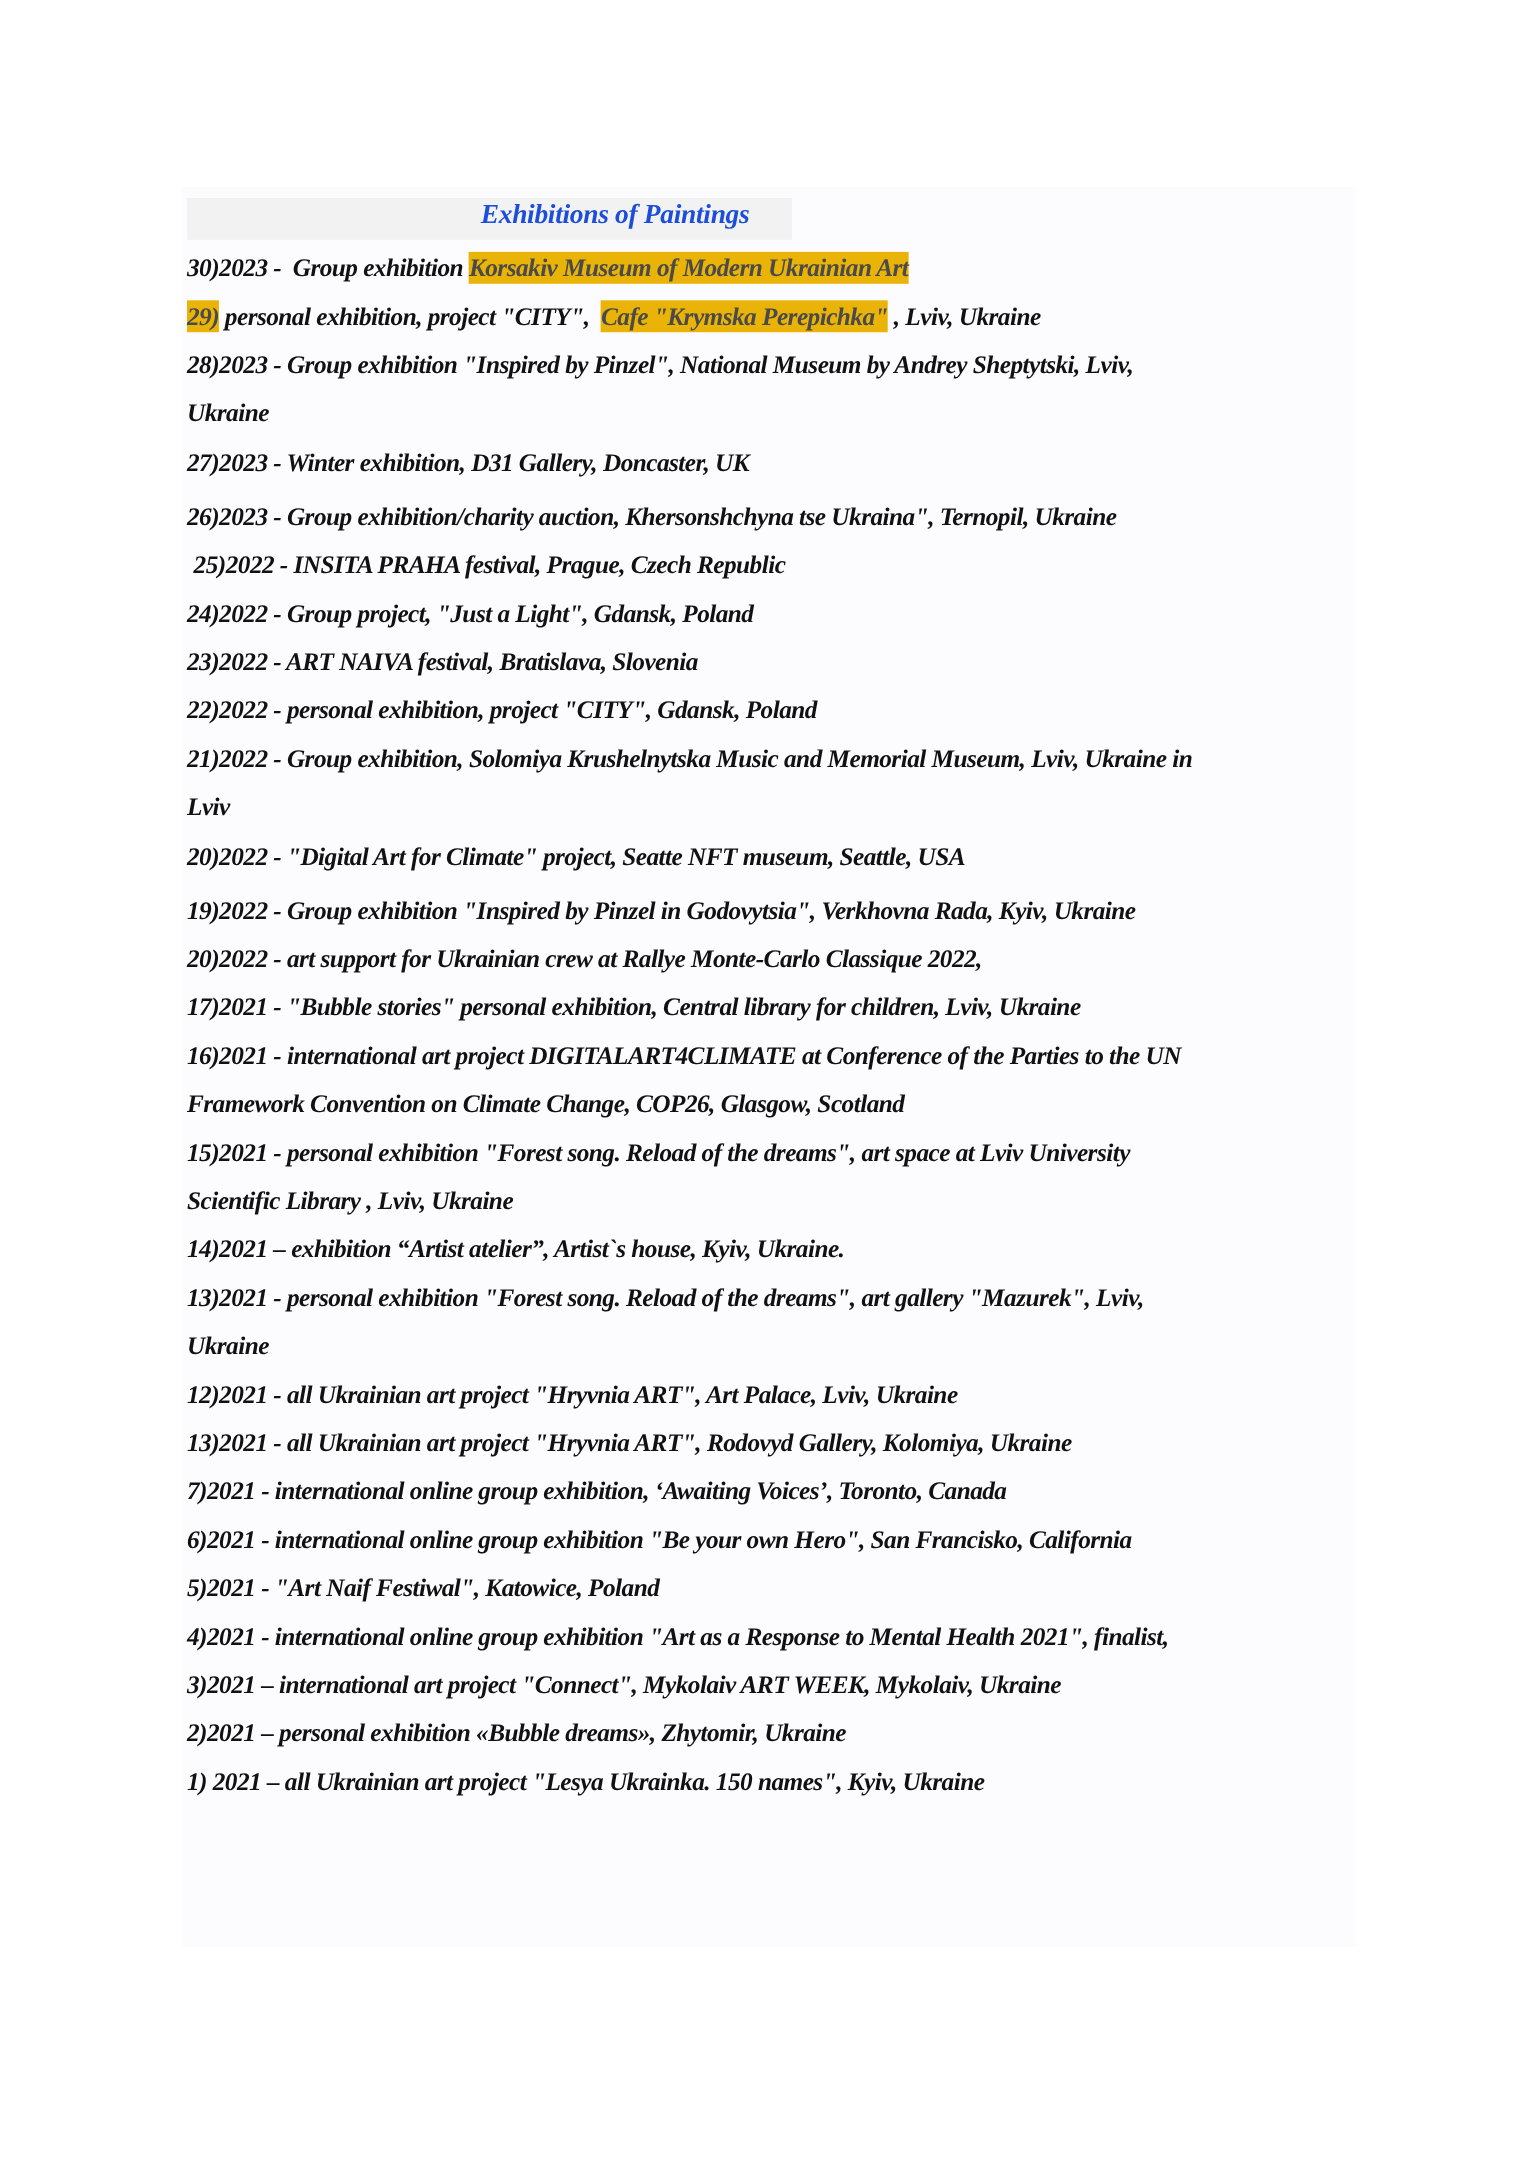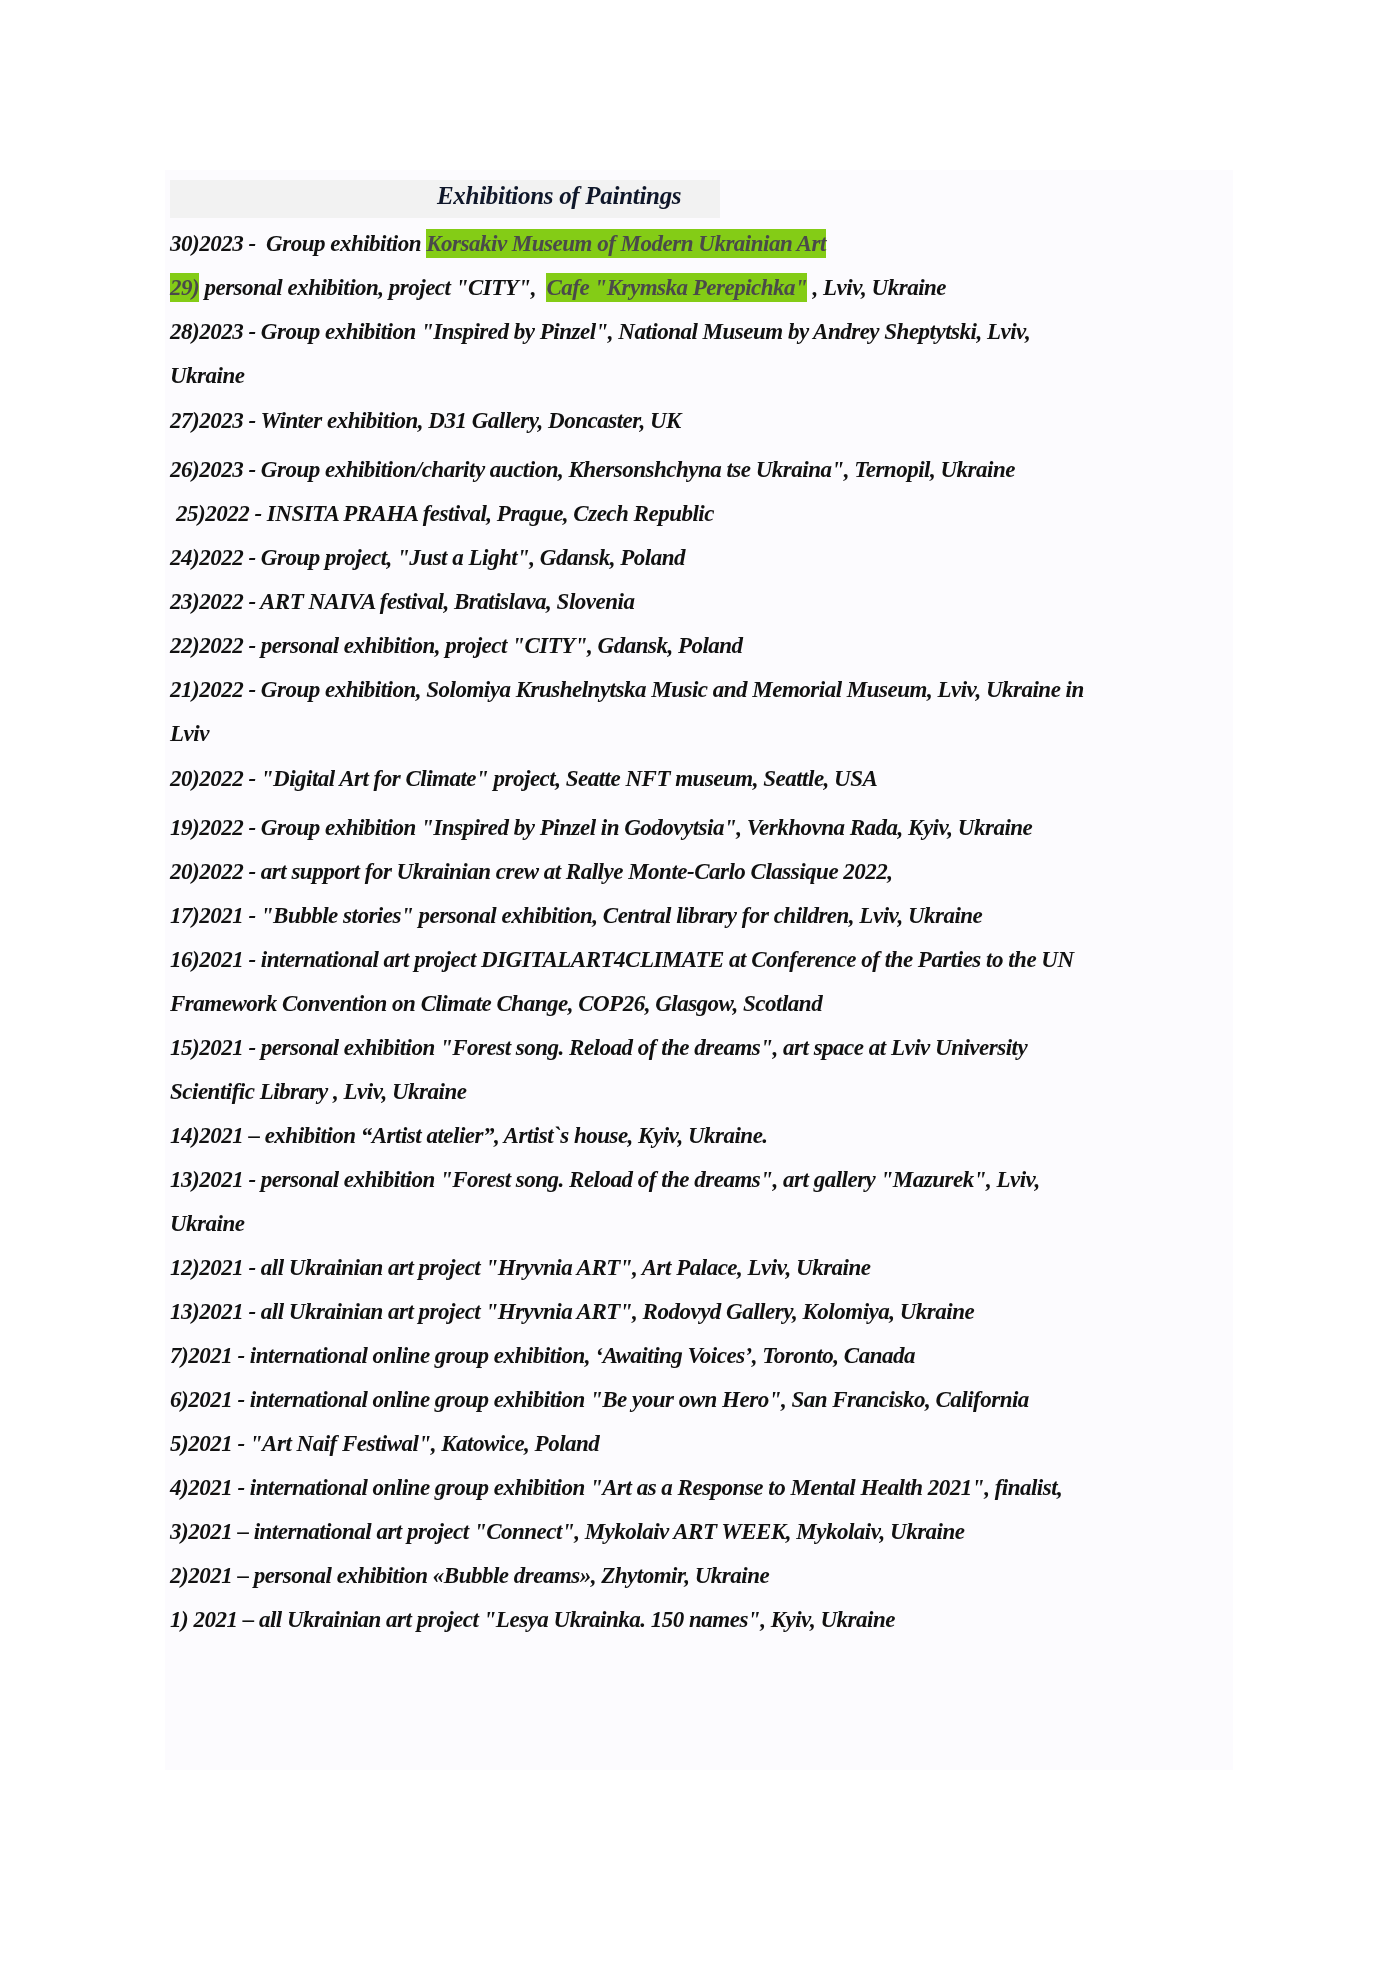--- a/index.html
+++ b/index.html
@@ -35,21 +35,21 @@
       position: relative;
       margin-bottom: 4px;
     }
     .title {
       position: absolute;
       left: 267px;
       top: 2px;
       font-style: italic;
       font-weight: bold;
       font-size: 25px;
-      color: #0f172a;
+      color: #1d4ed8;
       white-space: nowrap;
       letter-spacing: -0.3px;
     }
     .entry {
       font-style: italic;
       font-weight: bold;
       font-size: 23px;
       color: #111111;
       line-height: 44px;
       white-space: nowrap;
@@ -60,21 +60,21 @@
       margin-top: 20px;
     }
     .entry.tight-top {
       margin-top: 8px;
       font-style: italic;
     }
     .entry.tight-bottom {
       margin-bottom: 8px;
     }
     .hl {
-      background: #84cc16;
+      background: #eab308;
       color: #4a4a4a;
       font-weight: bold;
       padding: 2px 0;
     }
     .indent1 {
       padding-left: 6px;
     }
   </style>
 </head>
 <body>

